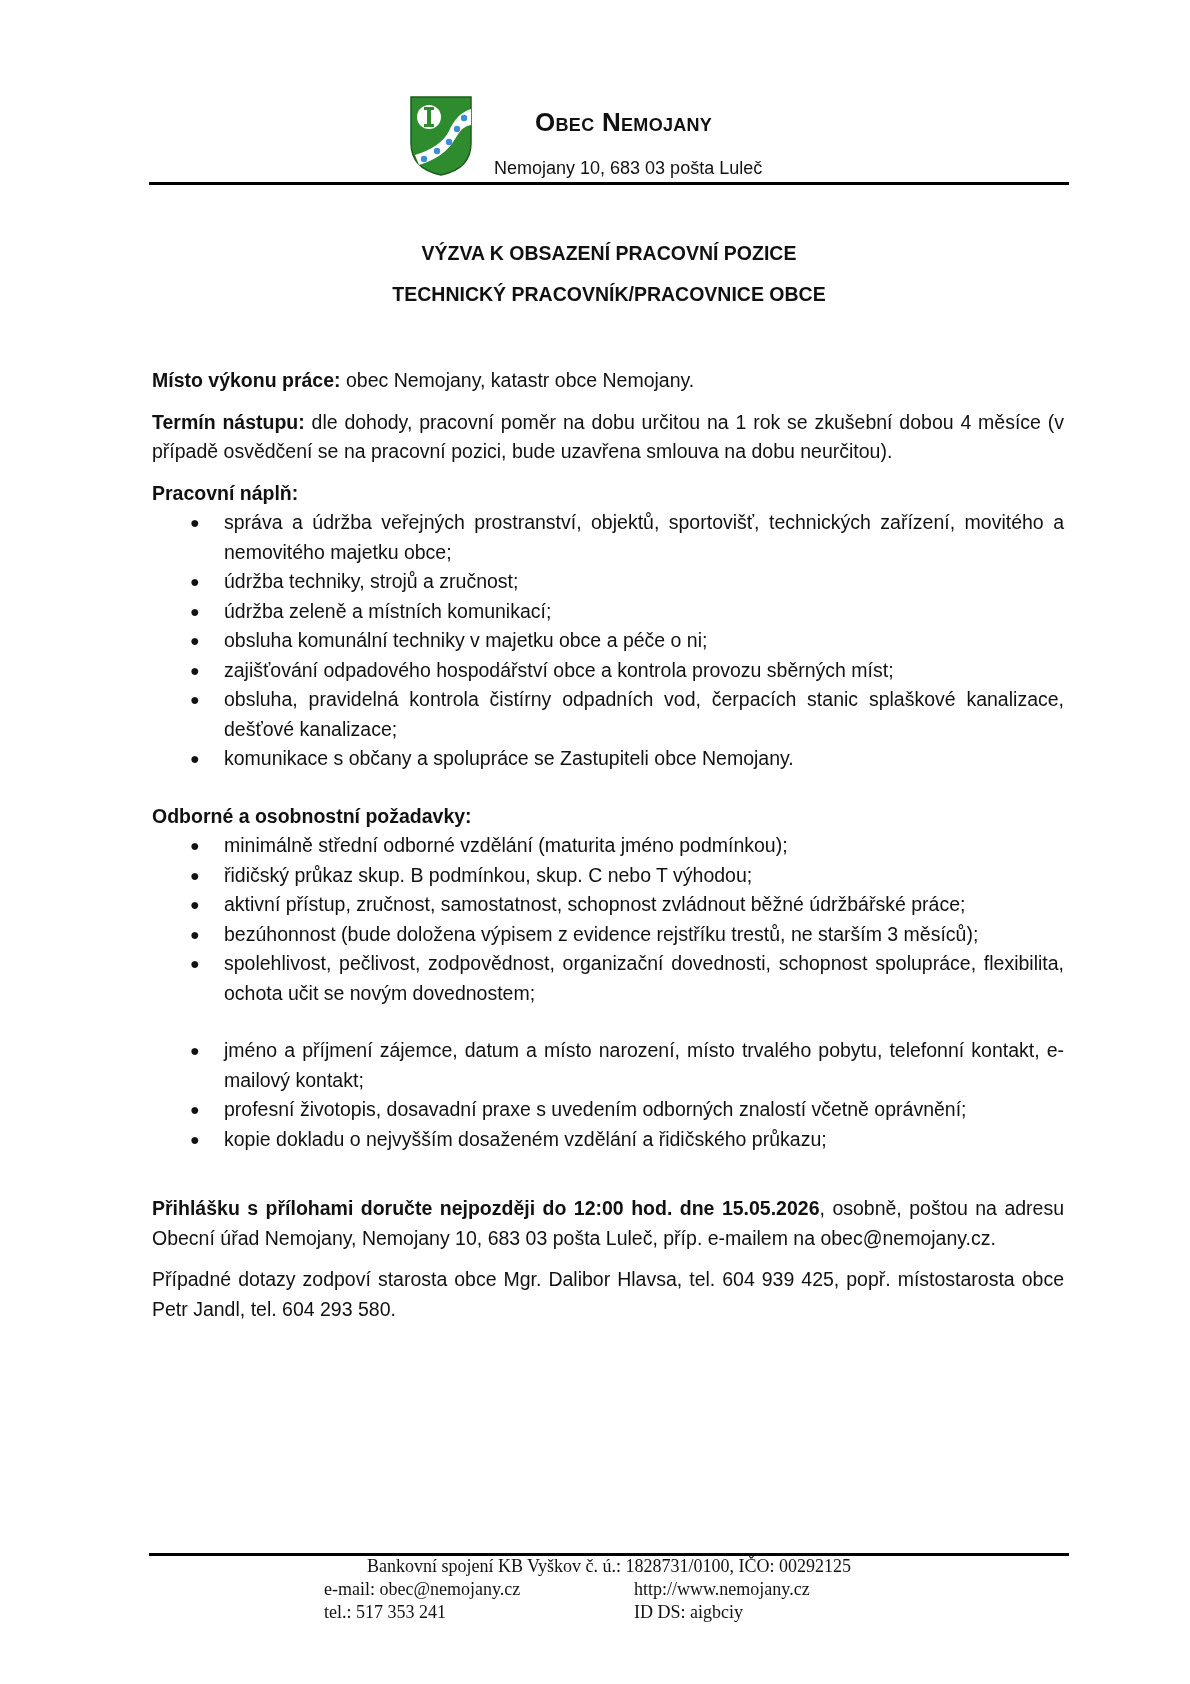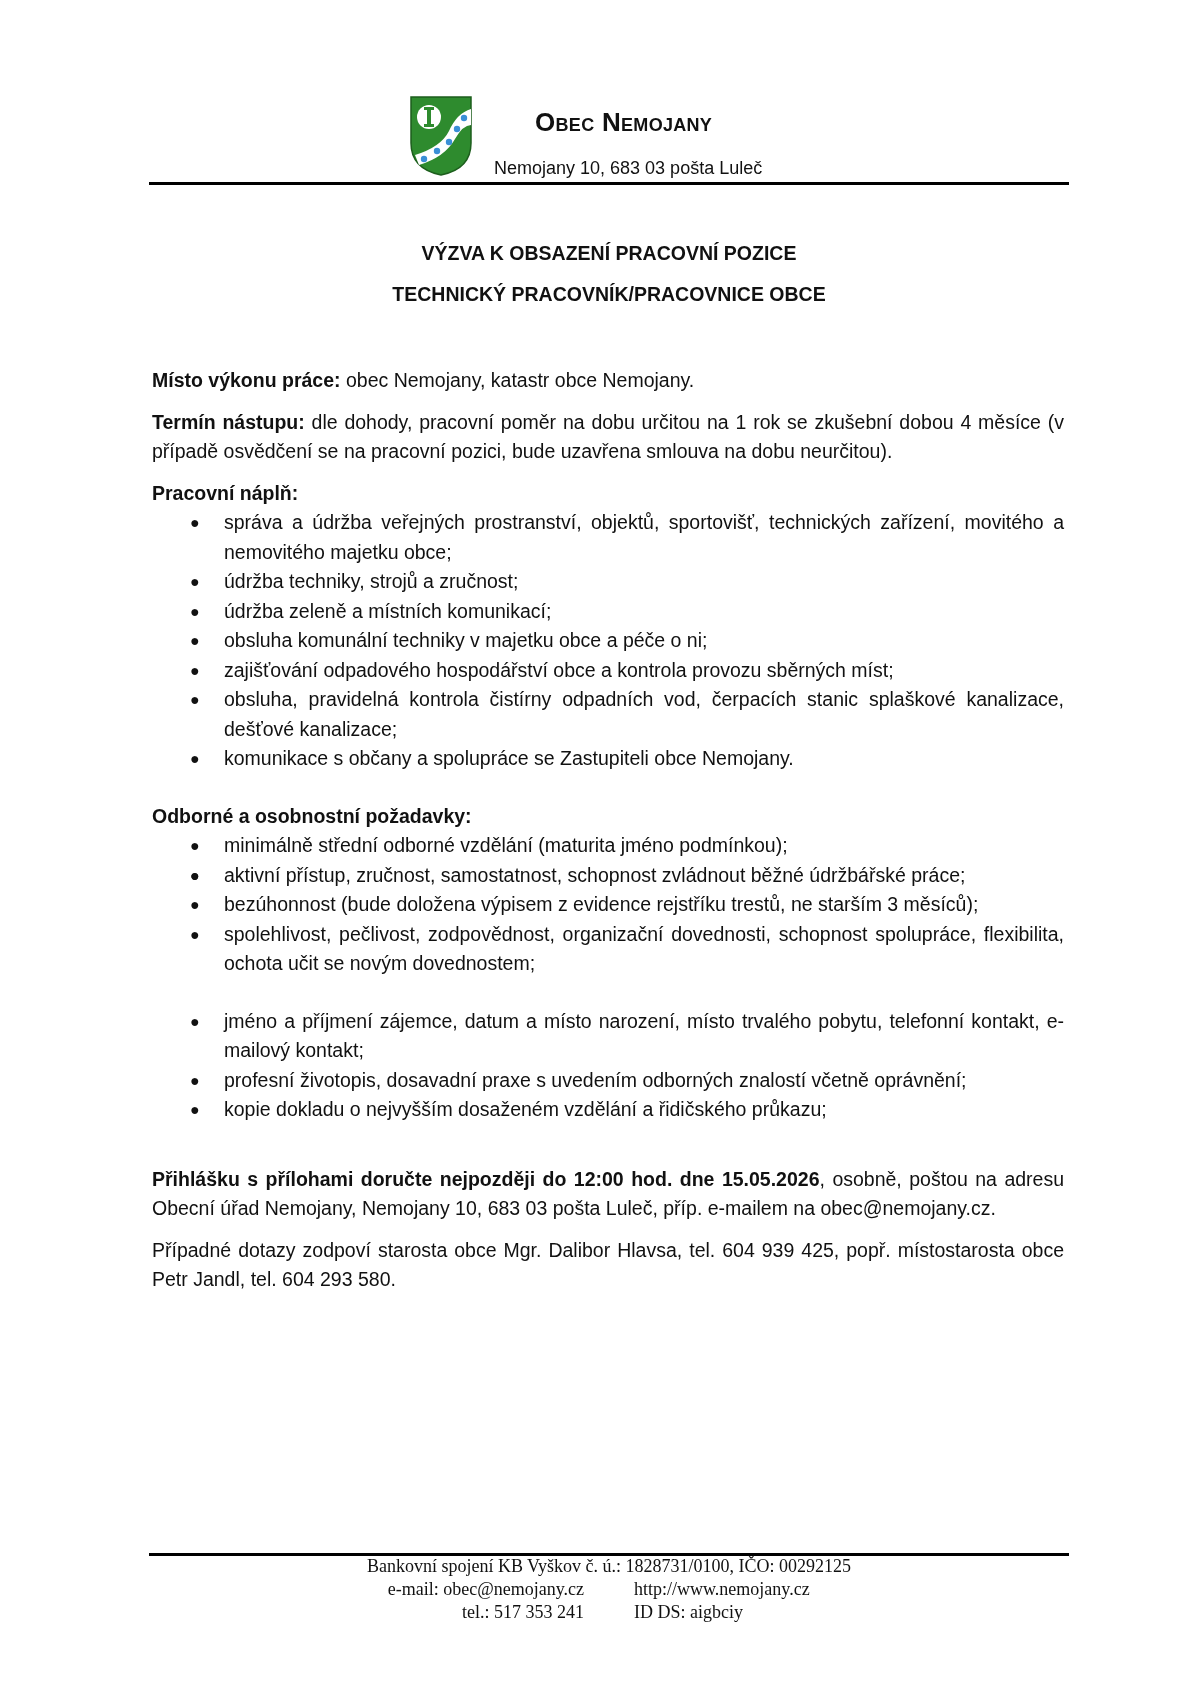--- a/index.html
+++ b/index.html
@@ -19,21 +19,21 @@
   .label { font-weight:bold;margin-top:48px; }
   .section-heading { font-weight:bold; margin:0; }
   ul { list-style:none; margin:0; padding:0; }
   li { position:relative; padding-left:72px; text-align:justify; }
   li .bullet { position:absolute; left:38px; top:0; font-size:16px; }
   .gap { height:28px; }
   .rule-bottom { position:absolute; left:140px; top:1553px; width:920px; height:3px; background:#000; }
   .footer { position:absolute; left:140px; top:1555px; width:920px; font-family:"Liberation Serif", serif;
             font-size:18px; line-height:23px; text-align:center; }
   .footer .row2 span, .footer .row3 span { display:inline-block; }
-  .f-left { width:260px; text-align:right; margin-right:50px; }
+  .f-left { width:260px; text-align:left; margin-right:50px; }
   .f-right { width:260px; text-align:left; }
 </style>
 </head>
 <body>
 
 <div class="page">
 
   <div class="header">
     <svg class="logo" viewBox="0 0 64 82">
       <path d="M2 2 H62 V48 Q62 74 32 80 Q2 74 2 48 Z" fill="#2e8b2e" stroke="#1d5e1d" stroke-width="1.5"></path>
@@ -70,21 +70,21 @@
       <li><span class="bullet">●</span><span>obsluha komunální techniky v majetku obce a péče o ni;</span></li>
       <li><span class="bullet">●</span><span>zajišťování odpadového hospodářství obce a kontrola provozu sběrných míst;</span></li>
       <li><span class="bullet">●</span><span>obsluha, pravidelná kontrola čistírny odpadních vod, čerpacích stanic splaškové kanalizace, dešťové kanalizace;</span></li>
       <li><span class="bullet">●</span><span>komunikace s občany a spolupráce se Zastupiteli obce Nemojany.</span></li>
     </ul>
     <div class="gap"></div>
 
     <div class="section-heading">Odborné a osobnostní požadavky:</div>
     <ul>
       <li><span class="bullet">●</span><span>minimálně střední odborné vzdělání (maturita jméno podmínkou);</span></li>
-      <li><span class="bullet">●</span></li>
+      <li><span class="bullet">●</span><span>řidičský průkaz skup. B podmínkou, skup. C nebo T výhodou;</span></li>
       <li><span class="bullet">●</span><span>aktivní přístup, zručnost, samostatnost, schopnost zvládnout běžné údržbářské práce;</span></li>
       <li><span class="bullet">●</span><span>bezúhonnost (bude doložena výpisem z evidence rejstříku trestů, ne starším 3 měsíců);</span></li>
       <li><span class="bullet">●</span><span>spolehlivost, pečlivost, zodpovědnost, organizační dovednosti, schopnost spolupráce, flexibilita, ochota učit se novým dovednostem;</span></li>
     </ul>
     <div class="gap"></div>
 
     <ul>
       <li><span class="bullet">●</span><span>jméno a příjmení zájemce, datum a místo narození, místo trvalého pobytu, telefonní kontakt, e-mailový kontakt;</span></li>
       <li><span class="bullet">●</span><span>profesní životopis, dosavadní praxe s uvedením odborných znalostí včetně oprávnění;</span></li>
       <li><span class="bullet">●</span><span>kopie dokladu o nejvyšším dosaženém vzdělání a řidičského průkazu;</span></li>

